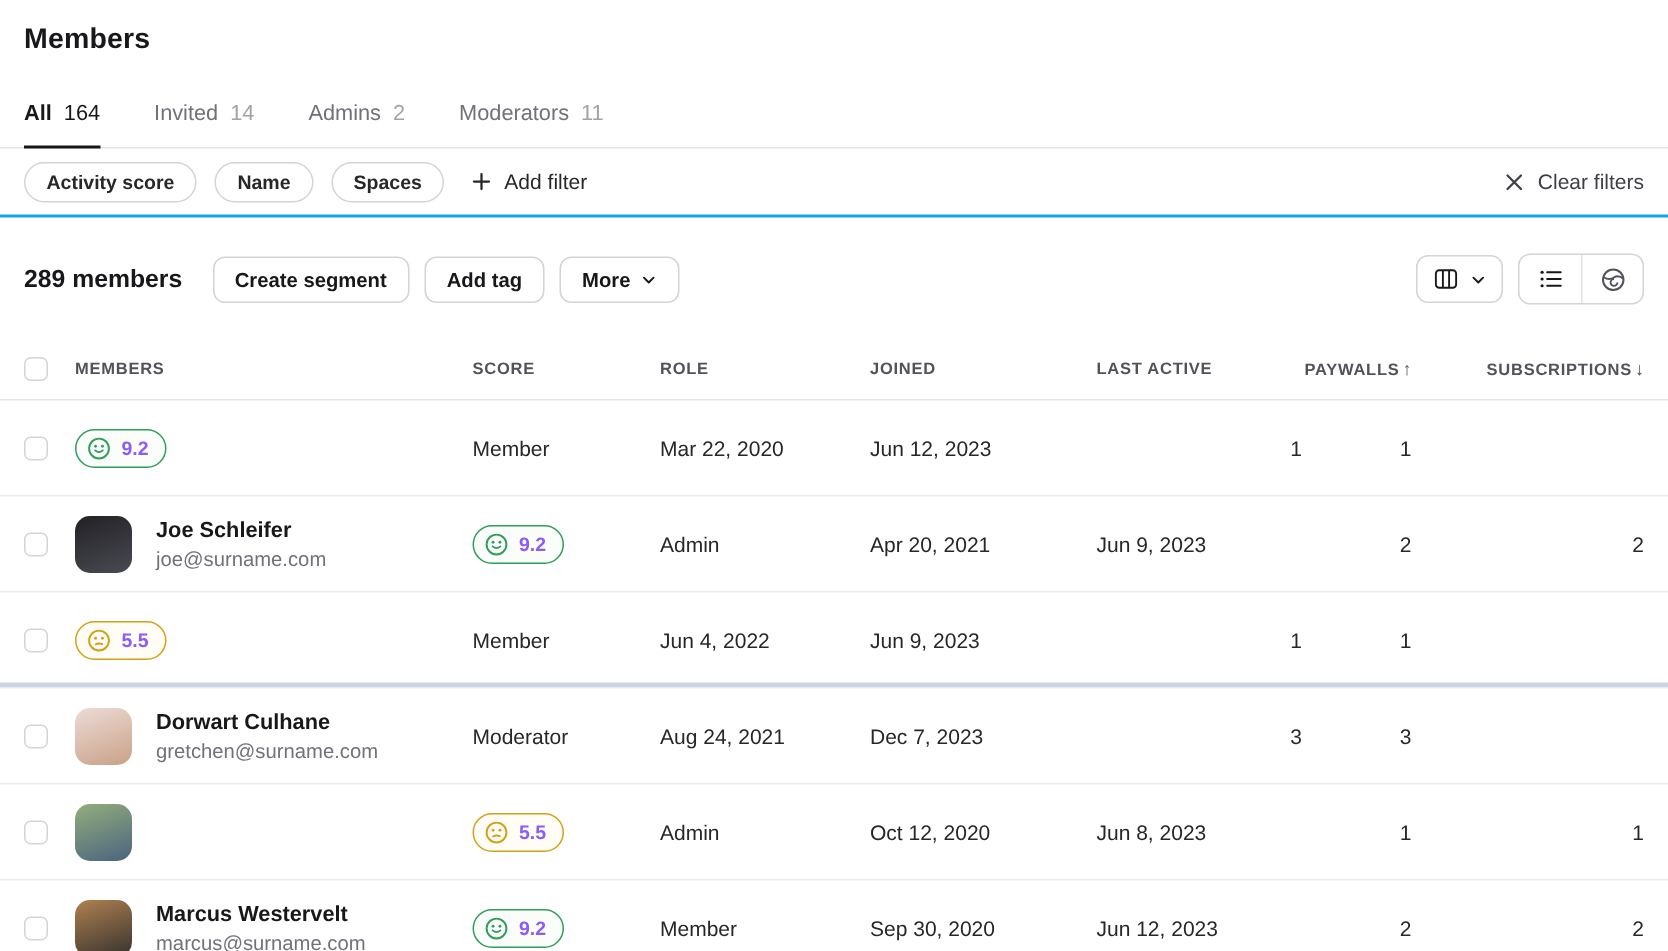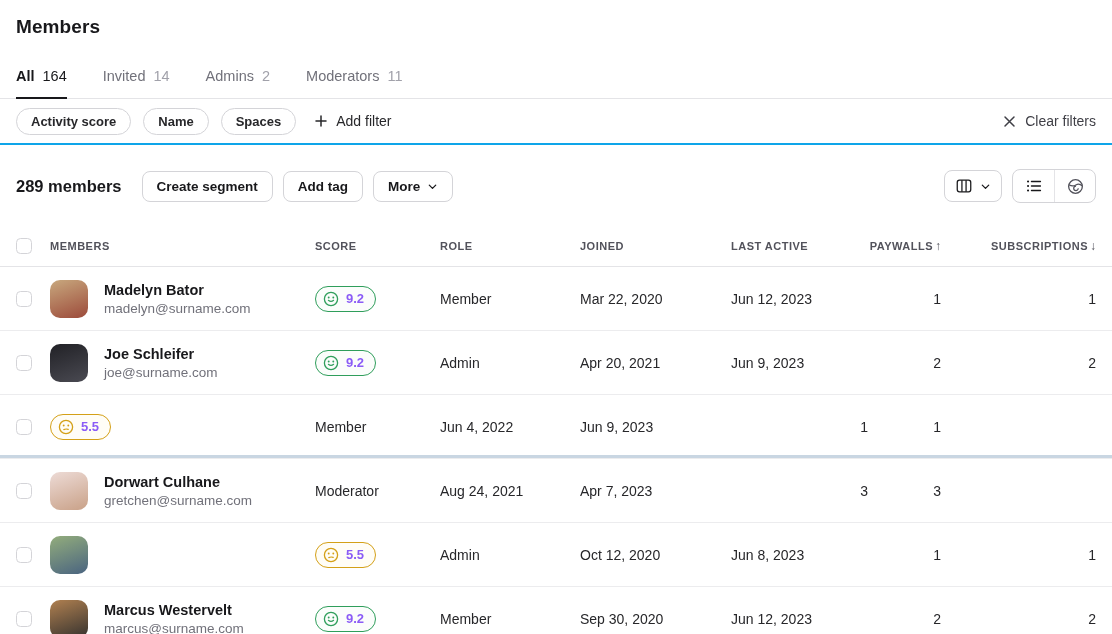--- a/index.html
+++ b/index.html
@@ -231,27 +231,20 @@
     <div class="th-right">
       <span>SUBSCRIPTIONS</span><span class="sort-glyph">↓</span>
     </div>
   </div>
 
   <div id="rows">
     <div class="grid-row trow">
       <div>
           <div class="checkbox"></div>
         </div>
-      <div class="member-cell">
-        <div class="avatar" style="background: linear-gradient(160deg, rgb(200, 168, 126), rgb(156, 74, 58));"></div>
-        <div>
-          <div class="member-name">Madelyn Bator</div>
-          <div class="member-email">madelyn@surname.com</div>
-        </div>
-      </div>
       <div>
         <span class="score-badge" data-level="green">
           <span class="face face-green"><svg width="16" height="16" viewBox="0 0 16 16">
                 <use href="#face-smile"></use>
               </svg></span>
 
           <span>9.2</span>
         </span>
       </div>
       <div class="cell">Member</div>
@@ -315,21 +308,21 @@
         </div>
       <div class="member-cell">
         <div class="avatar" style="background: linear-gradient(160deg, rgb(237, 219, 214), rgb(201, 161, 136));"></div>
         <div>
           <div class="member-name">Dorwart Culhane</div>
           <div class="member-email">gretchen@surname.com</div>
         </div>
       </div>
       <div class="cell">Moderator</div>
       <div class="cell">Aug 24, 2021</div>
-      <div class="cell">Apr 7, 2023</div>
+      <div class="cell">Dec 7, 2023</div>
       <div class="cell-num">3</div>
       <div class="cell-num">3</div>
     </div>
 
     <div class="grid-row trow">
       <div>
           <div class="checkbox"></div>
         </div>
       <div class="member-cell">
         <div class="avatar" style="background: linear-gradient(160deg, rgb(147, 173, 124), rgb(74, 100, 128));"></div>

